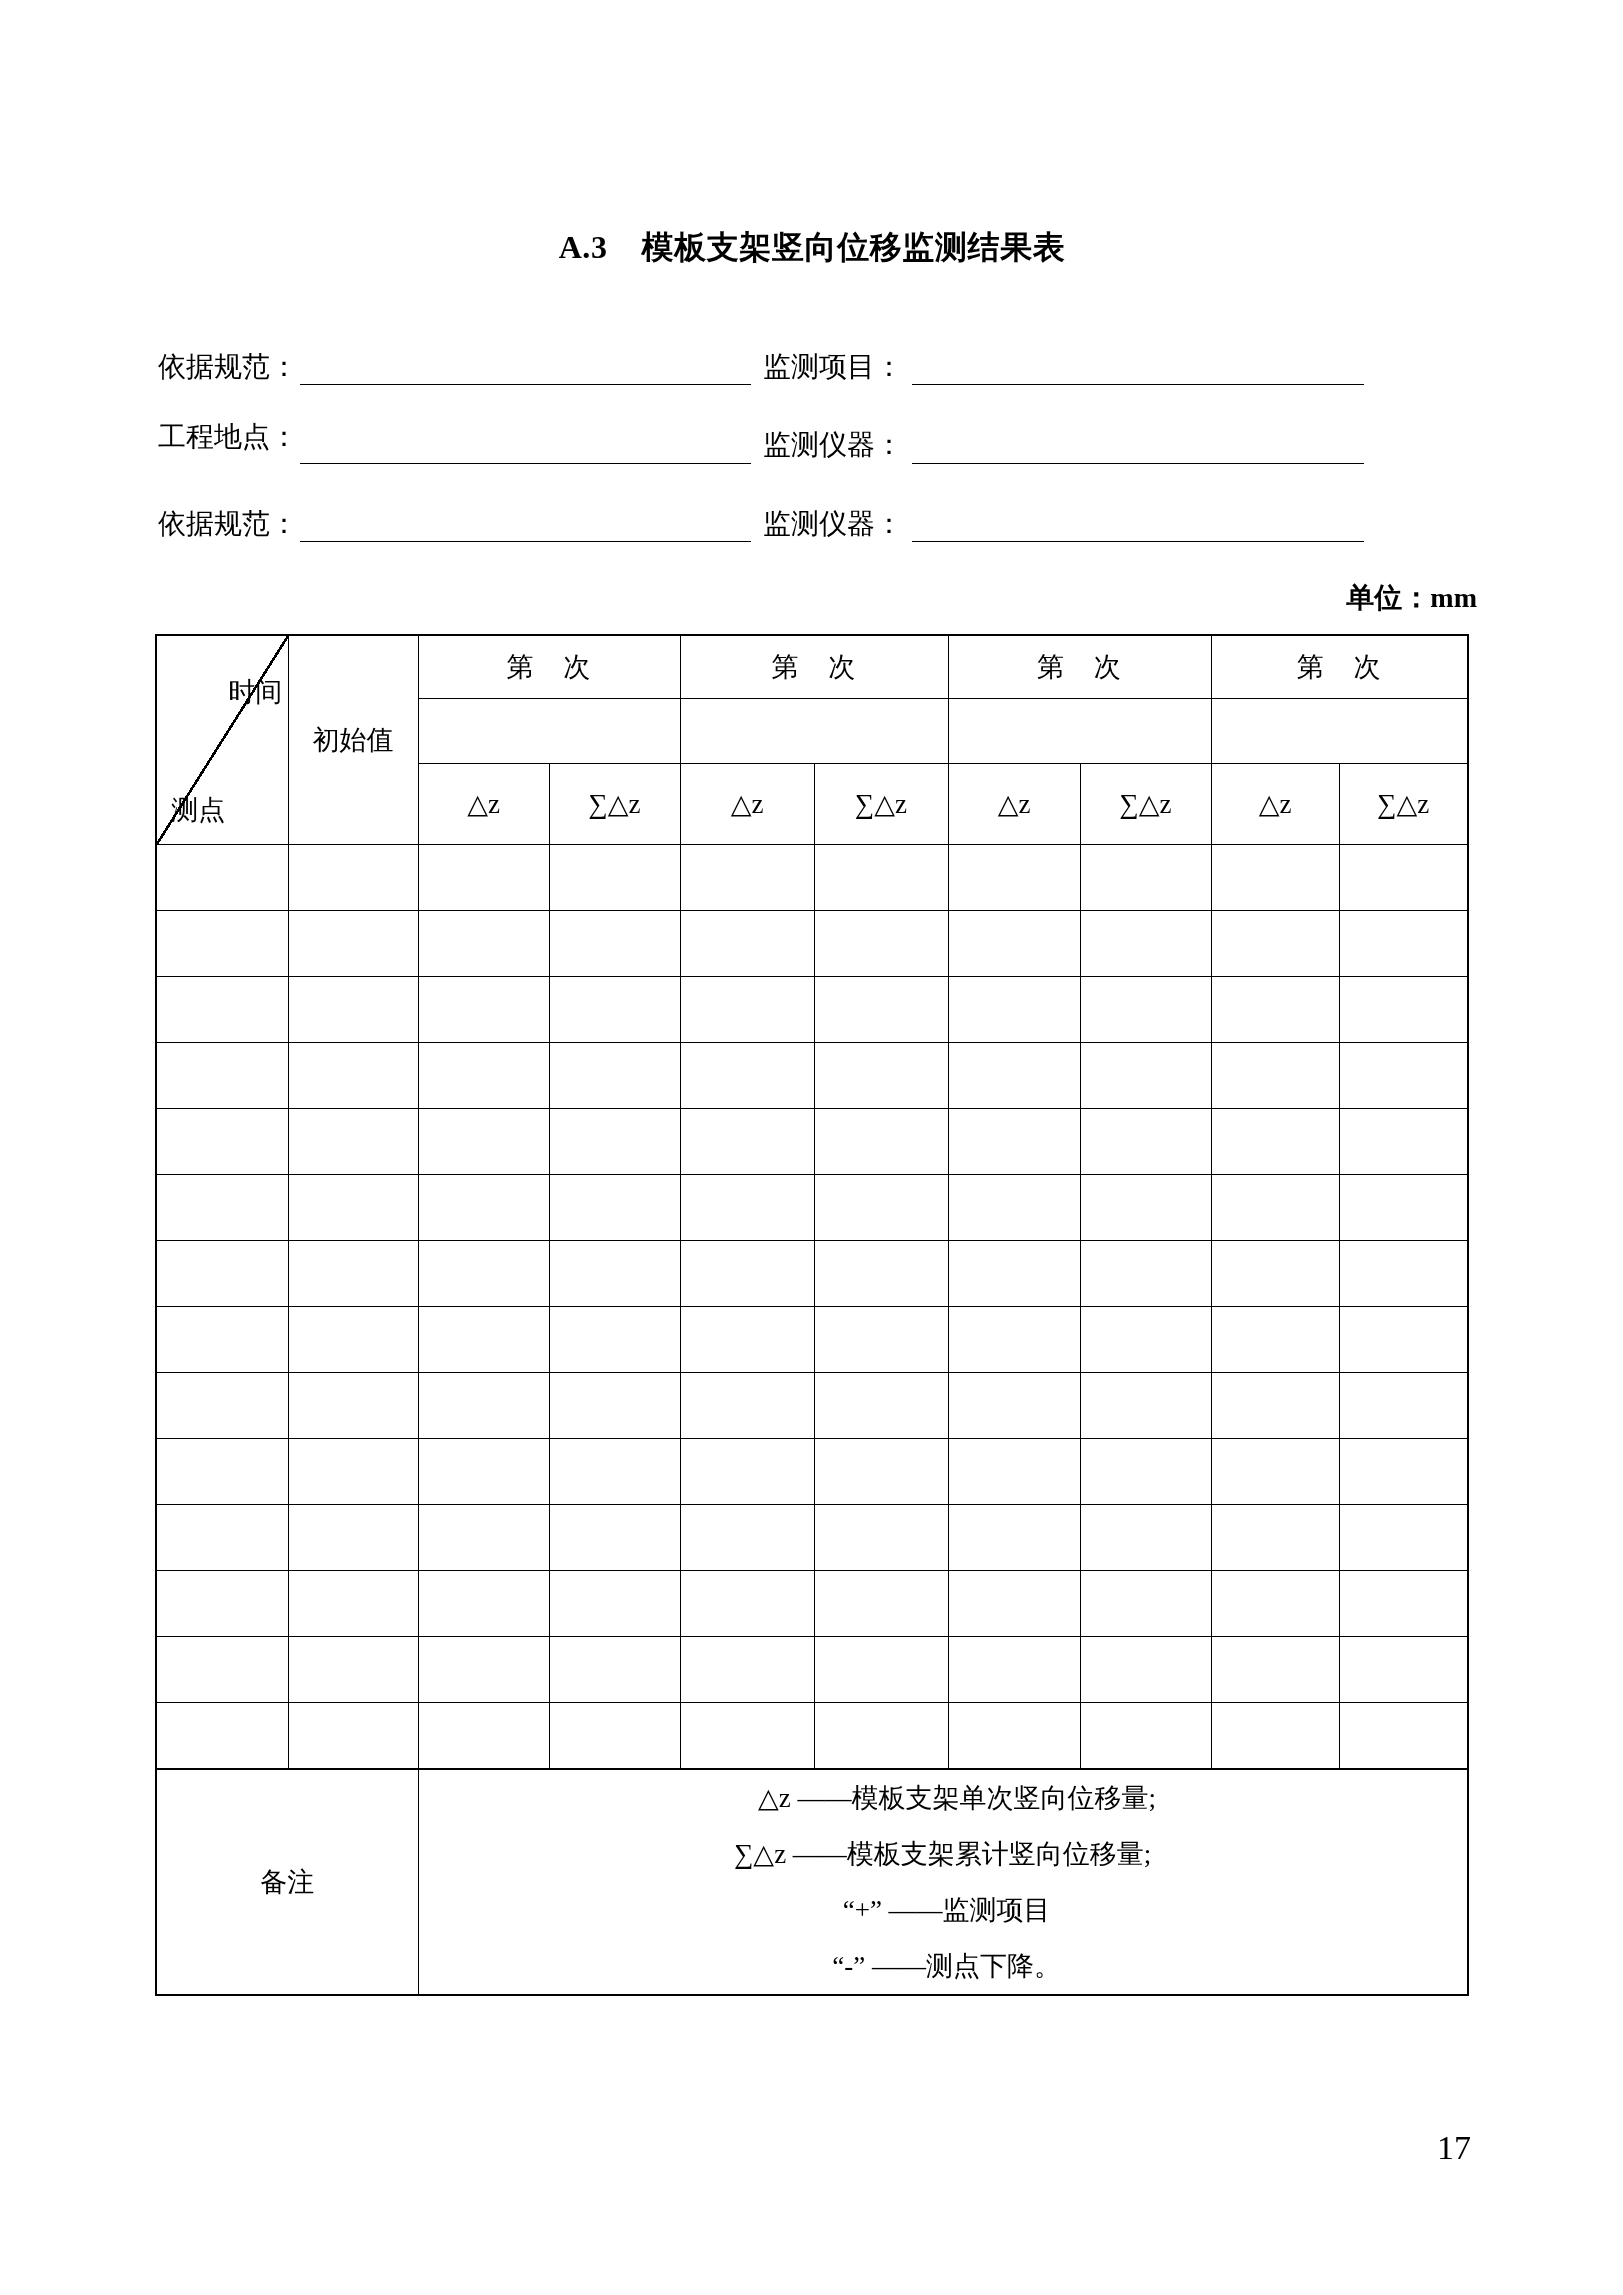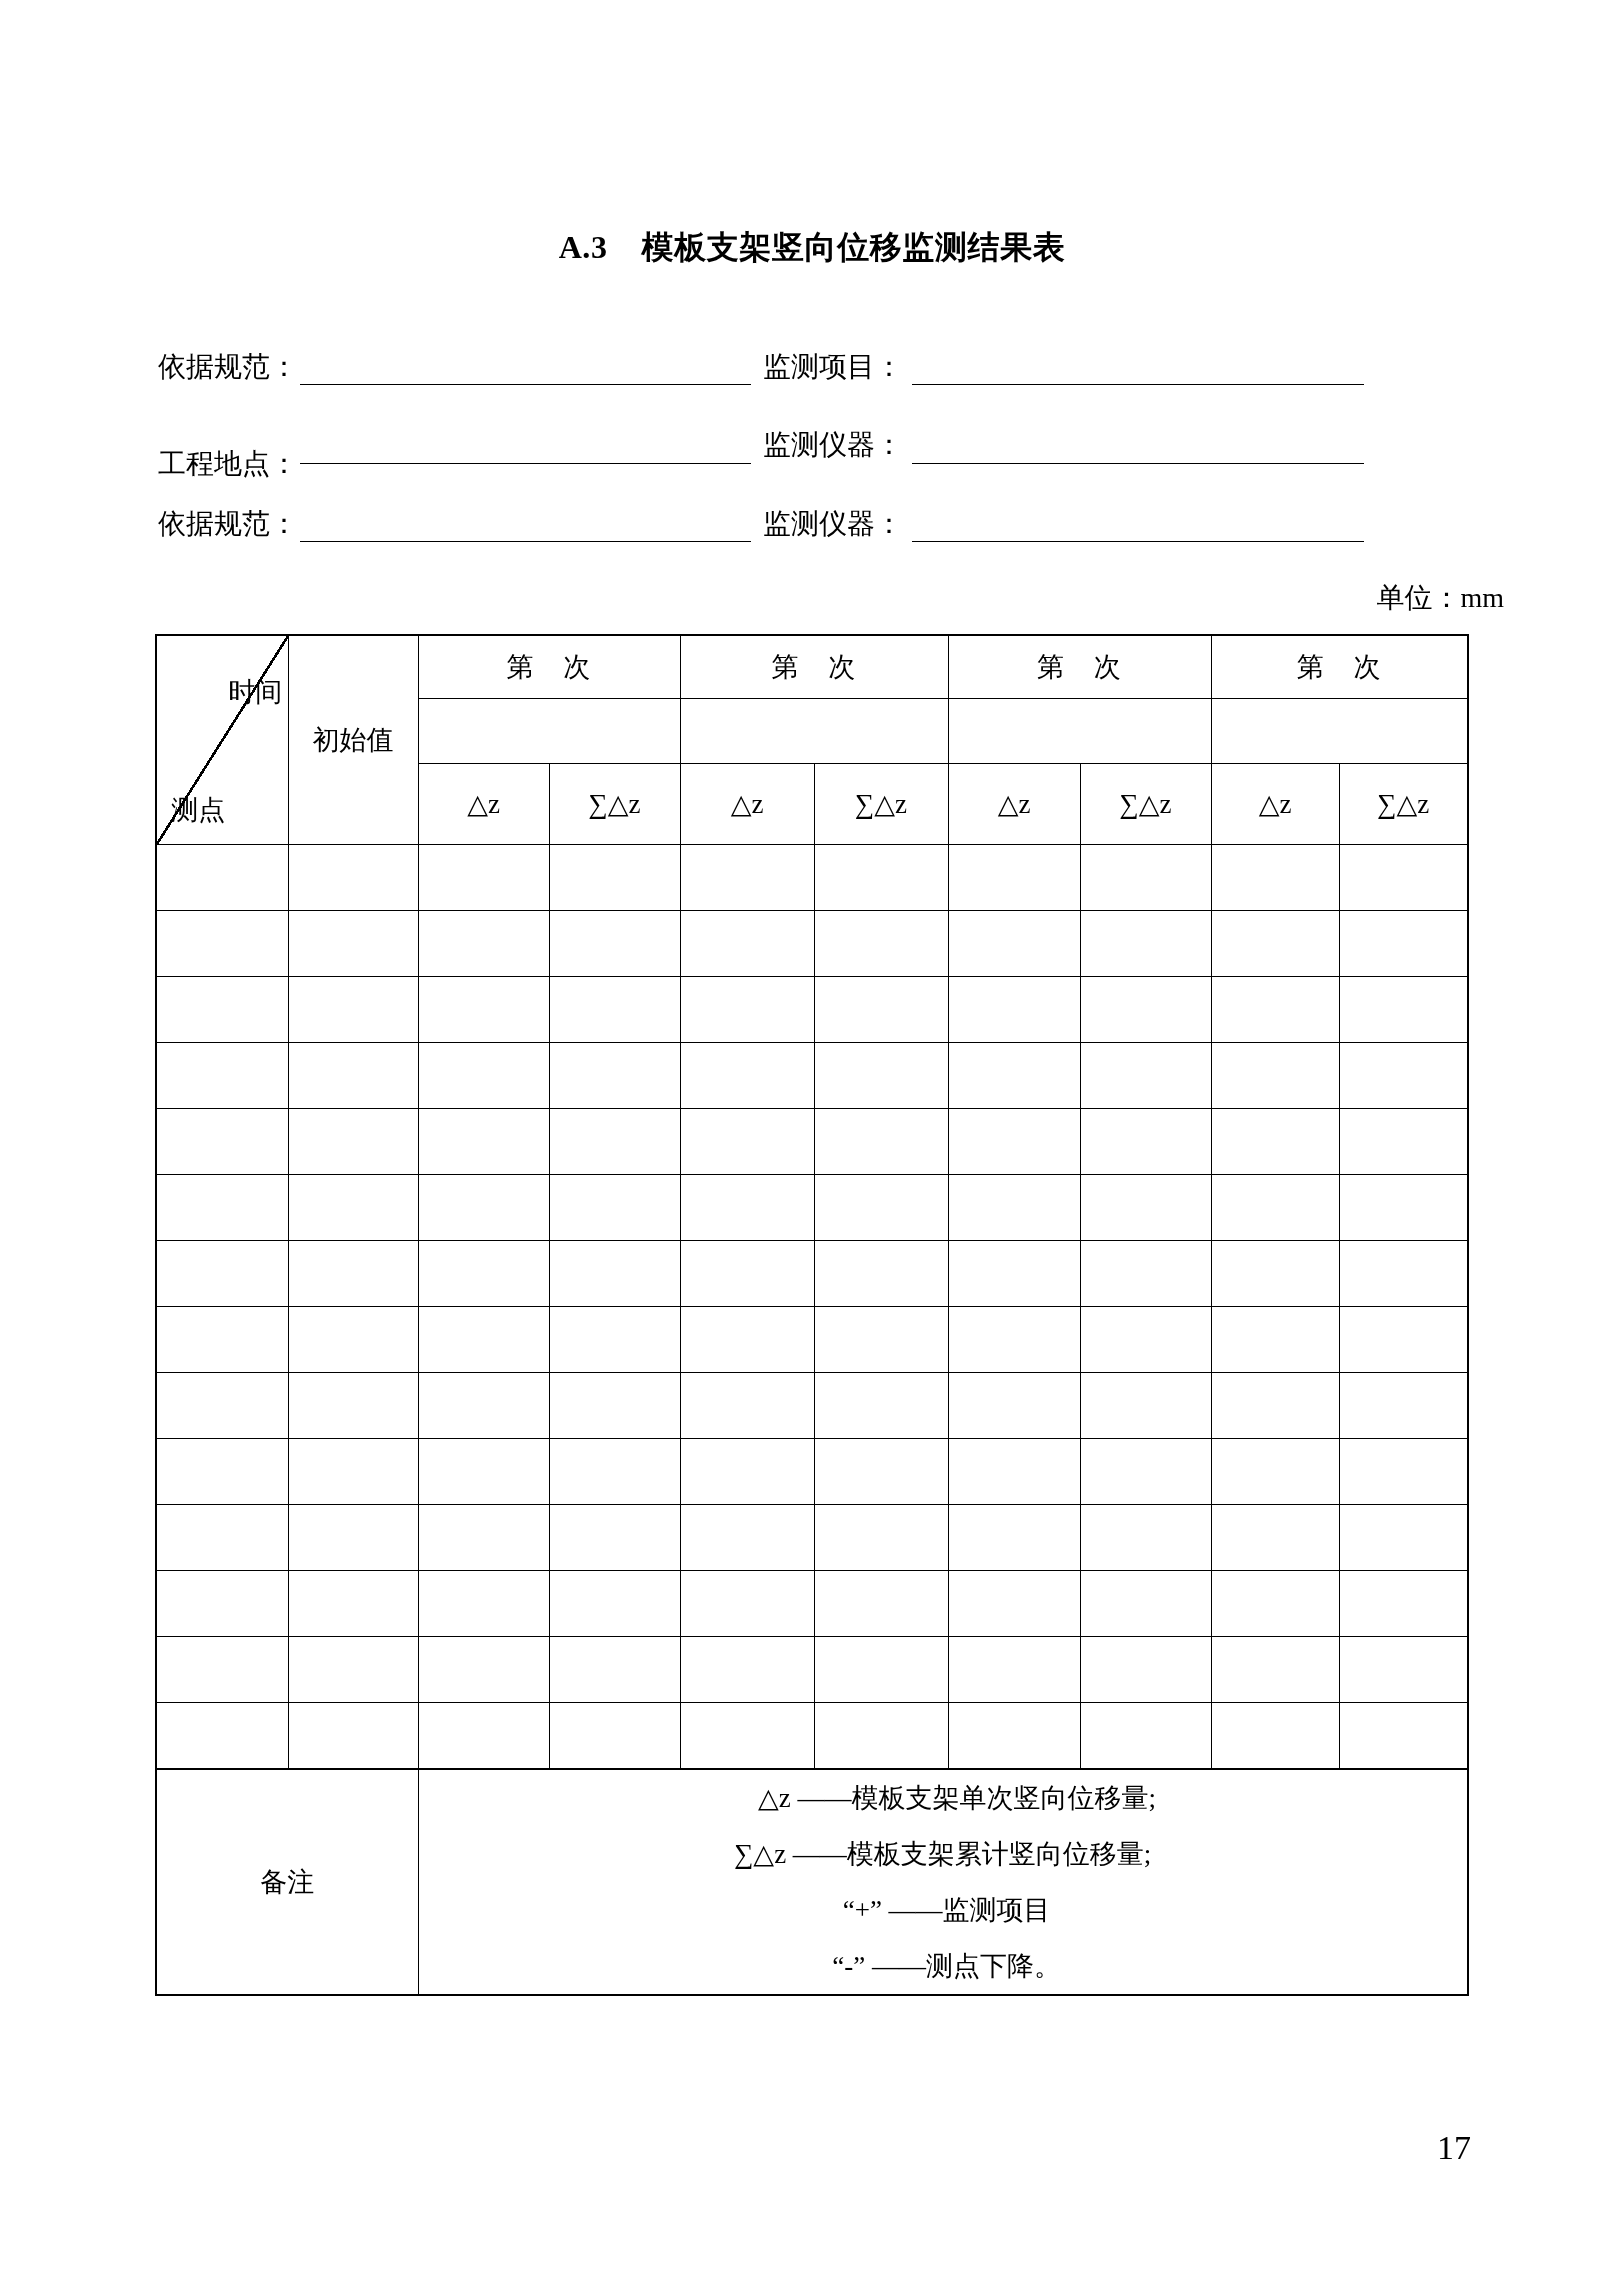--- a/index.html
+++ b/index.html
@@ -16,21 +16,21 @@
   }
   .doc-title .prefix{margin-right:34px;}
   
   .form-label{
     position:absolute;font-size:28px;line-height:32px;white-space:nowrap;
   }
   .blank-line{
     position:absolute;height:31px;border-bottom:1.9px solid #000;
   }
   .unit-label{
-    position:absolute;top:582px;right:120px;font-size:28px;line-height:32px;white-space:nowrap;
+    position:absolute;top:582px;right:147px;font-size:28px;line-height:32px;white-space:nowrap;font-weight:bold;
   }
   
   table.monitor{
     position:absolute;left:155px;top:634px;width:1313px;
     border-collapse:collapse;table-layout:fixed;
     border:2.6px solid #000;
     font-size:27px;
   }
   table.monitor td{
     border:1.3px solid #000;
@@ -76,21 +76,21 @@
 
 <div class="doc-title">
   <span class="prefix">A.3</span><span>模板支架竖向位移监测结果表</span>
 </div>
 
 <span class="form-label" style="left:158px;top:351px;">依据规范：</span>
 <span class="blank-line" style="left:300px;top:353px;width:451px;"></span>
 <span class="form-label" style="left:763px;top:351px;">监测项目：</span>
 <span class="blank-line" style="left:912px;top:353px;width:452px;"></span>
 
-<span class="form-label" style="left:158px;top:448px;">工程地点：</span>
+<span class="form-label" style="left:158px;top:421px;">工程地点：</span>
 <span class="blank-line" style="left:300px;top:432px;width:451px;"></span>
 <span class="form-label" style="left:763px;top:429px;">监测仪器：</span>
 <span class="blank-line" style="left:912px;top:432px;width:452px;"></span>
 
 <span class="form-label" style="left:158px;top:508px;">依据规范：</span>
 <span class="blank-line" style="left:300px;top:510px;width:451px;"></span>
 <span class="form-label" style="left:763px;top:508px;">监测仪器：</span>
 <span class="blank-line" style="left:912px;top:510px;width:452px;"></span>
 
 <span class="unit-label">单位：mm</span>

